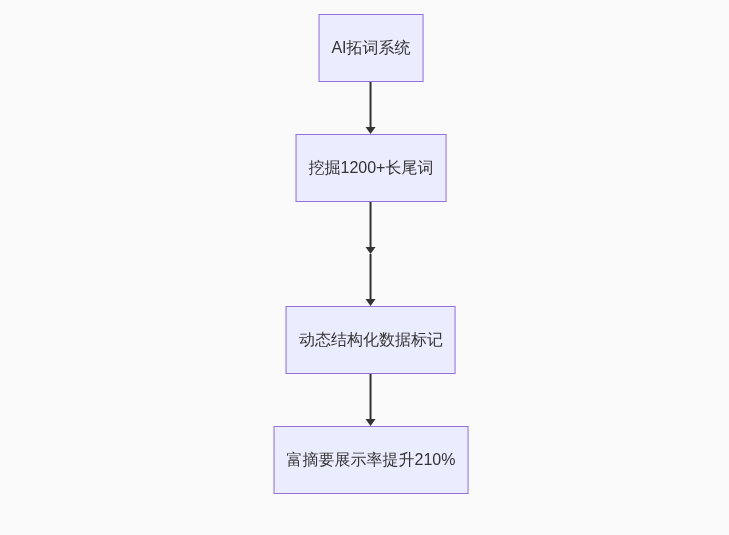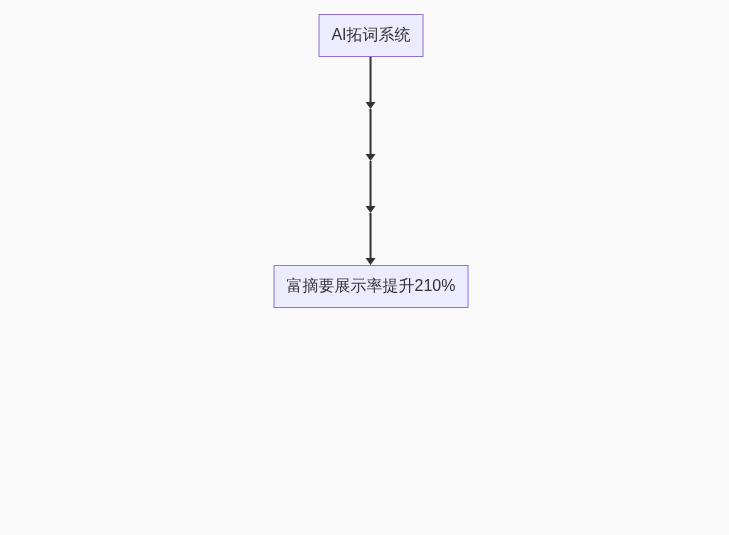--- a/index.html
+++ b/index.html
@@ -18,21 +18,21 @@
     position: absolute;
     top: 14px;
     left: 371px;
     transform: translateX(-50%);
     display: flex;
     flex-direction: column;
     align-items: center;
   }
   .flow-node {
     box-sizing: border-box;
-    height: 43px;
+    height: 68px;
     padding: 0 12px;
     display: flex;
     align-items: center;
     justify-content: center;
     white-space: nowrap;
     background: var(--node-fill, #ECECFF);
     border: 1px solid var(--node-border, #9370DB);
     color: var(--text-color, #333333);
     font-size: 16px;
   }
@@ -63,32 +63,38 @@
 
     <div class="flow-node">
       <span>AI拓词系统</span>
     </div>
 
     <div class="flow-edge">
       <div class="edge-line"></div>
       <div class="arrow-head"></div>
     </div>
 
+    <div class="flow-node">
+      <span>挖掘1200+长尾词</span>
+    </div>
 
     <div class="flow-edge">
       <div class="edge-line"></div>
       <div class="arrow-head"></div>
     </div>
 
 
     <div class="flow-edge">
       <div class="edge-line"></div>
       <div class="arrow-head"></div>
     </div>
 
+    <div class="flow-node">
+      <span>动态结构化数据标记</span>
+    </div>
 
     <div class="flow-edge">
       <div class="edge-line"></div>
       <div class="arrow-head"></div>
     </div>
 
     <div class="flow-node">
       <span>富摘要展示率提升210%</span>
     </div>
 

